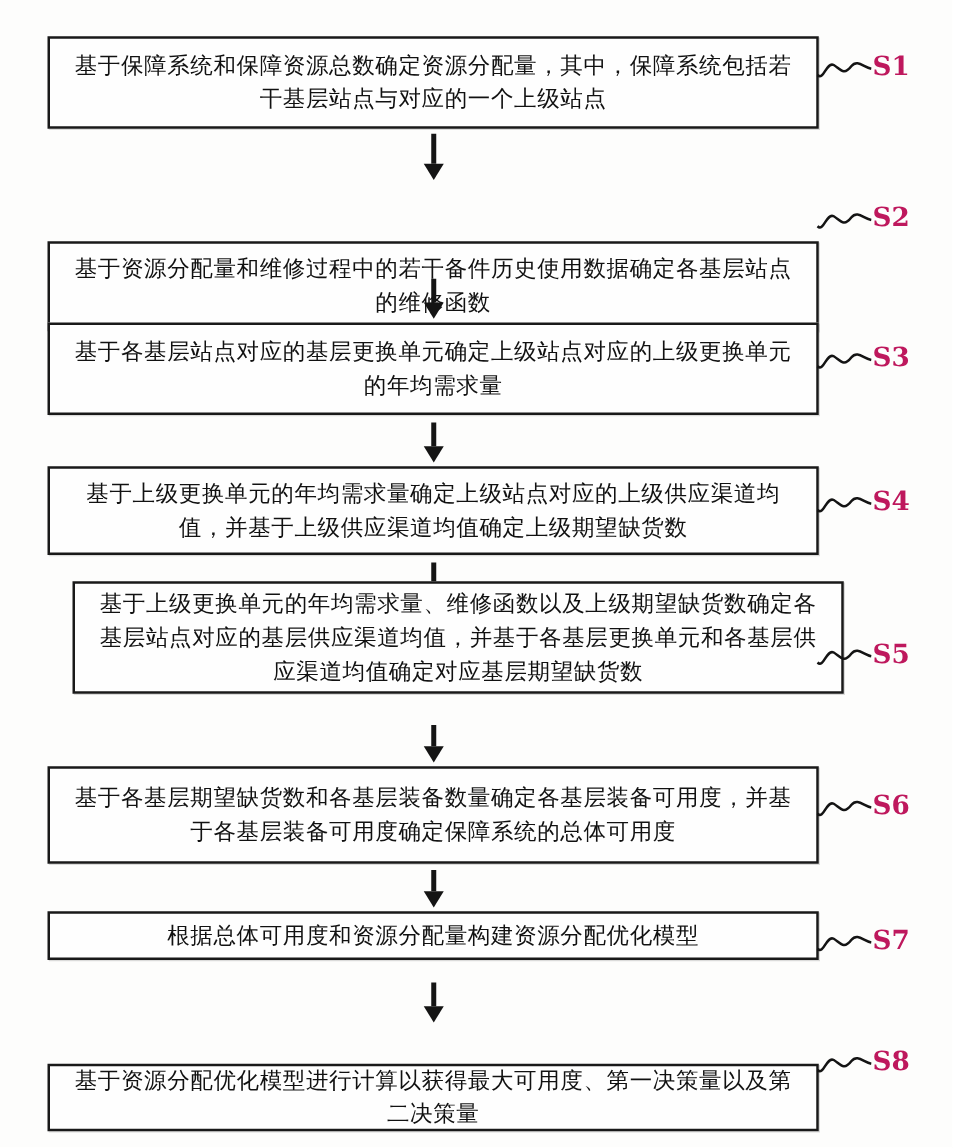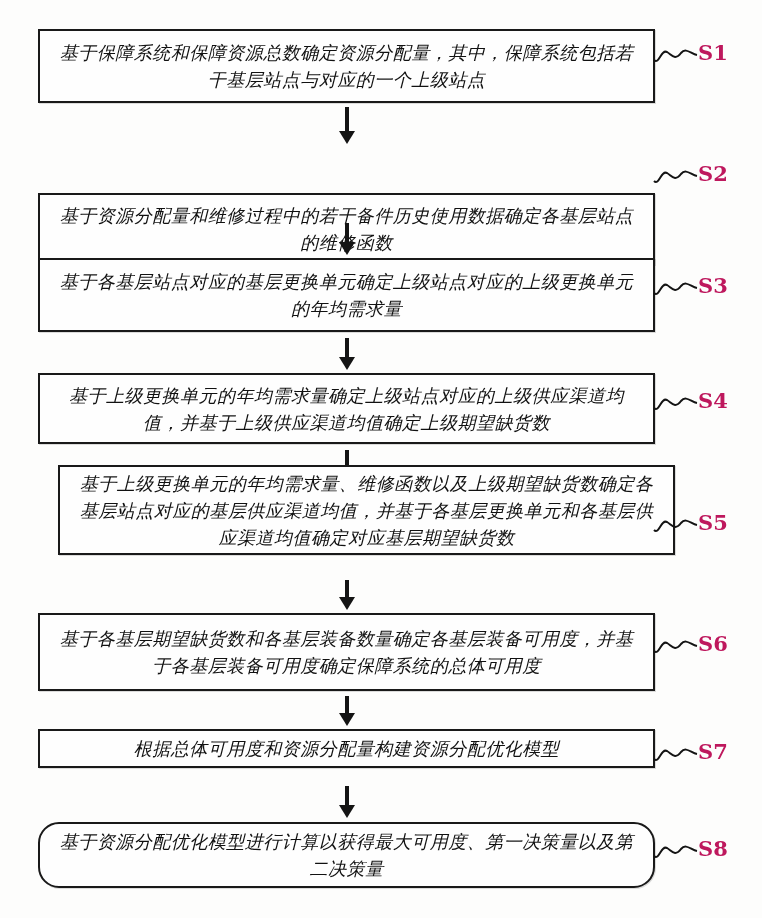--- a/index.html
+++ b/index.html
@@ -20,21 +20,20 @@
     position: absolute;
     left: 38px;
     width: 617px;
     box-sizing: border-box;
     border: 2px solid #191919;
     background: #fefefe;
     display: flex;
     align-items: center;
     justify-content: center;
     box-shadow: 1px 1px 0 #55555533;
-    font-style: italic;
   }
   .step-box .box-text {
     display: block;
     padding: 4px 14px;
     font-size: 18px;
     line-height: 27px;
     text-align: center;
     letter-spacing: 0.5px;
   }
   .step-label {
@@ -155,21 +154,21 @@
   </div>
   <svg class="squiggle" style="top:741px;" viewBox="0 0 46 26">
     <path d="M1,18 C6,23 8,7 14,10 C19,13 22,19 28,11 C33,5 38,12 44,13" fill="none" stroke="#141414" stroke-width="2"></path>
   </svg>
   <div class="step-label" style="top:739px;">S7</div>
   <div class="flow-arrow" style="top:786px; height:32px;">
     <div class="shaft"></div>
       <div class="head"></div>
   </div>
 
-  <div class="step-box" style="top:822px; height:66px;border-radius:21px;">
+  <div class="step-box" style="top:851px; height:54px;">
     <span class="box-text">基于资源分配优化模型进行计算以获得最大可用度、第一决策量以及第二决策量</span>
   </div>
   <svg class="squiggle" style="top:838px;" viewBox="0 0 46 26">
     <path d="M1,18 C6,23 8,7 14,10 C19,13 22,19 28,11 C33,5 38,12 44,13" fill="none" stroke="#141414" stroke-width="2"></path>
   </svg>
   <div class="step-label" style="top:836px;">S8</div>
 
 </div>
 
 </body></html>

